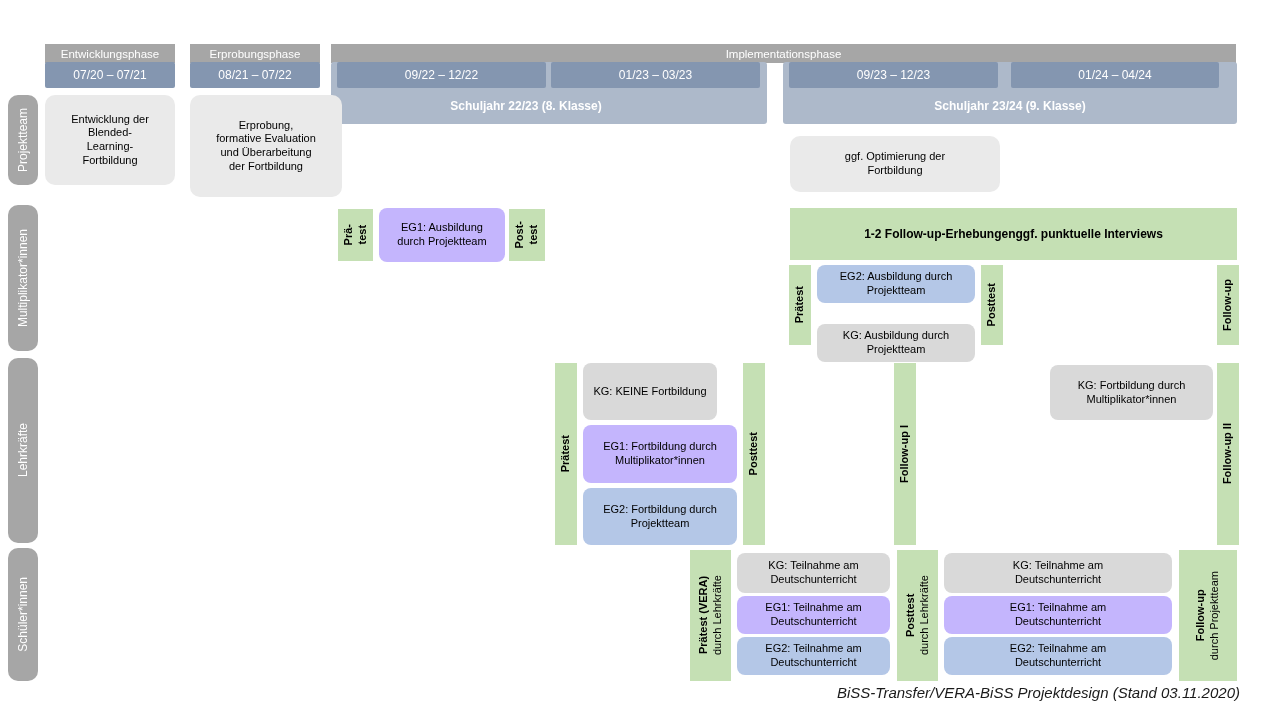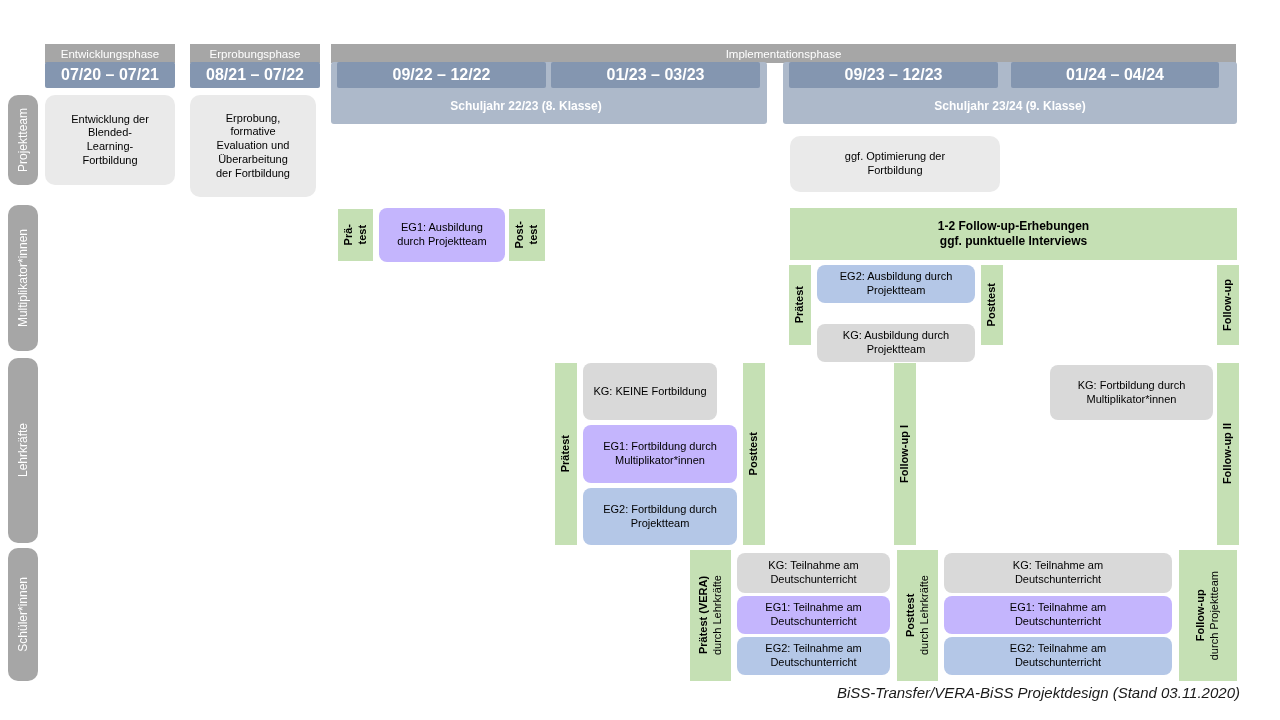--- a/index.html
+++ b/index.html
@@ -4,21 +4,21 @@
 <style>
   * { box-sizing: border-box; margin: 0; padding: 0; }
   html, body { background: #ffffff; }
   body { font-family: "Liberation Sans", sans-serif; color: #000; }
   .canvas { position: relative; width: 1280px; height: 720px; background: #fff; overflow: hidden; }
 
   .hdr { display: flex; align-items: center; justify-content: center; text-align: center; }
 
   .phase { position: absolute; top: 44px; height: 19px; background: #a6a6a6; color: #fff; font-size: 11.5px; }
   .sy { position: absolute; top: 62px; height: 62px; background: #adb9ca; border-radius: 3px; }
-  .date { position: absolute; top: 62px; height: 26px; background: #8496b0; color: #fff; font-size: 16px; border-radius: 2px; font-weight: bold; }
+  .date { position: absolute; top: 62px; height: 26px; background: #8496b0; color: #fff; font-size: 12px; border-radius: 2px; }
   .sylab { position: absolute; top: 90px; height: 32px; color: #fff; font-weight: bold; font-size: 12px; }
 
   .rowlabel { position: absolute; left: 8px; width: 30px; background: #a6a6a6; border-radius: 10px;
               color: #fff; font-size: 12px; display: flex; align-items: center; justify-content: center; }
 
   .box { position: absolute; display: flex; align-items: center; justify-content: center;
          text-align: center; font-size: 11px; line-height: 1.25; }
   .gray  { background: #eaeaea; border-radius: 10px; }
   .kg    { background: #d9d9d9; border-radius: 8px; }
   .eg1   { background: #c4b5fd; border-radius: 8px; }
@@ -27,21 +27,21 @@
 
   .pad8  { padding: 0 8px; }
   .pad14 { padding: 0 26px; }
   .pad45 { padding: 0 45px; }
 
   .b { font-weight: bold; }
 
   .vtext { writing-mode: vertical-rl; transform: rotate(180deg); text-align: center; line-height: 1.25; }
   .vtext span { display: block; text-align: center; }
 
-  .bigfu { font-size: 12px; font-weight: bold; flex-direction: column; }
+  .bigfu { font-size: 12px; font-weight: bold; flex-direction: row; }
 
   .caption { position: absolute; left: 796px; top: 684px; width: 444px; text-align: right;
              font-size: 15px; font-style: italic; color: #1a1a1a; }
 </style>
 </head>
 <body>
 
 <div class="canvas">
 
   <div class="phase hdr" style="left:45px;width:130px">Entwicklungsphase</div>
@@ -68,21 +68,21 @@
     <div class="vtext">Multiplikator*innen</div>
   </div>
   <div class="rowlabel" style="top:358px;height:185px">
     <div class="vtext">Lehrkräfte</div>
   </div>
   <div class="rowlabel" style="top:548px;height:133px">
     <div class="vtext">Schüler*innen</div>
   </div>
 
   <div class="box gray pad14" style="left:45px;top:95px;width:130px;height:90px">Entwicklung der Blended-Learning-Fortbildung</div>
-  <div class="box gray pad14" style="left:190px;top:95px;width:126px;height:102px">Erprobung, formative Evaluation und Überarbeitung der Fortbildung</div>
+  <div class="box gray pad14" style="left:190px;top:95px;width:152px;height:102px">Erprobung, formative Evaluation und Überarbeitung der Fortbildung</div>
   <div class="box gray pad14" style="left:790px;top:136px;width:210px;height:56px">ggf. Optimierung der Fortbildung</div>
 
   <div class="box green" style="left:338px;top:209px;width:35px;height:52px">
     <div class="vtext b">
       <span>Prä-</span>
       <span>test</span>
     </div>
   </div>
   <div class="box eg1 pad8" style="left:379px;top:208px;width:126px;height:54px">EG1: Ausbildung durch Projektteam</div>
   <div class="box green" style="left:509px;top:209px;width:36px;height:52px">

